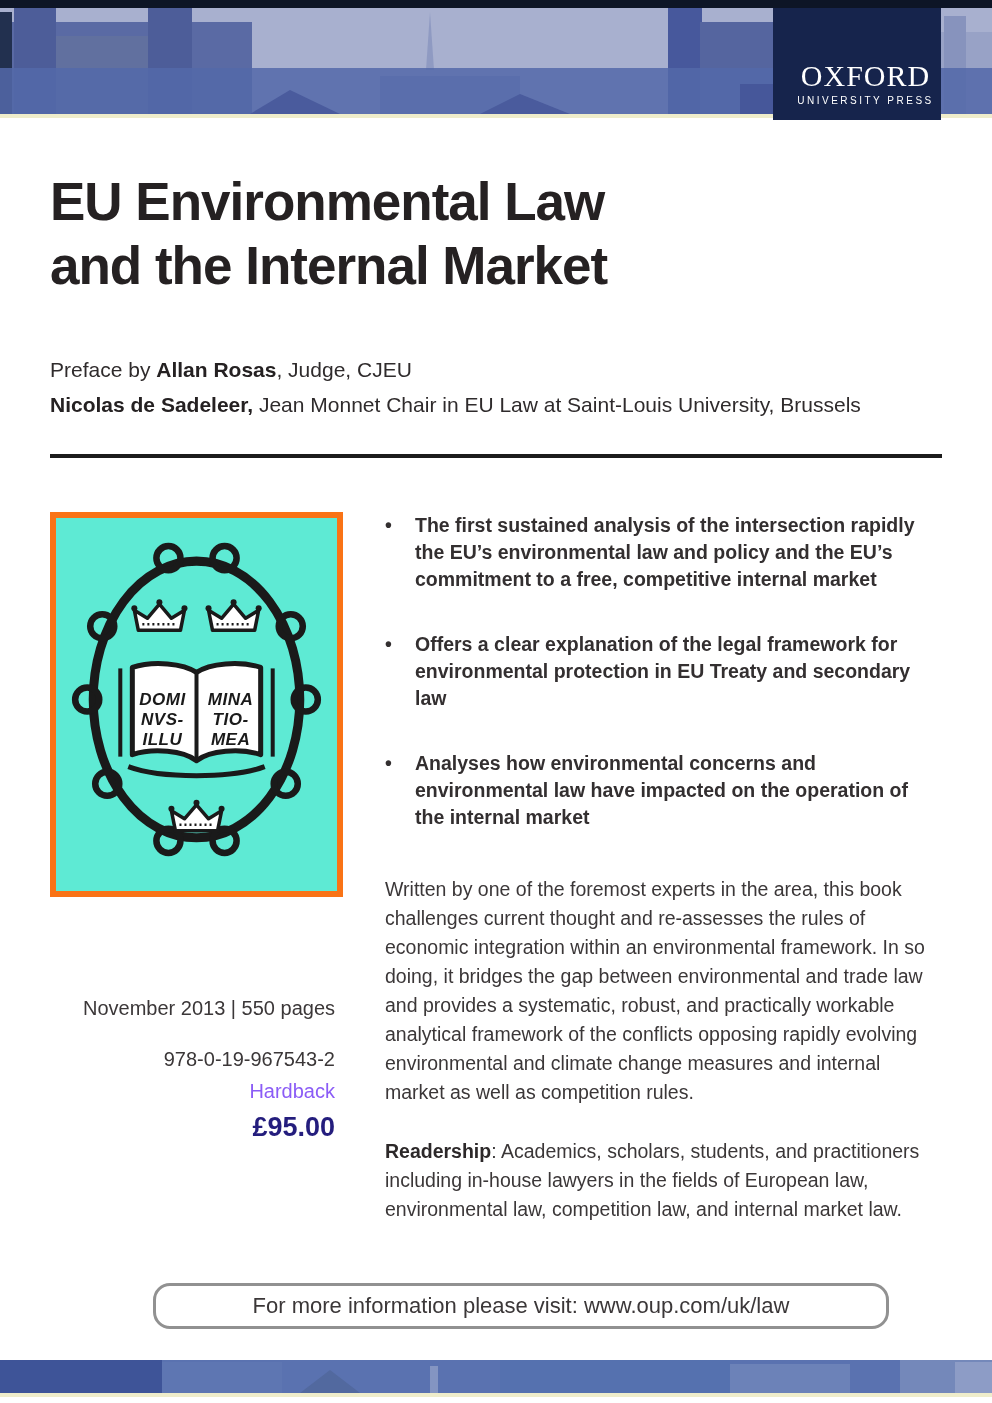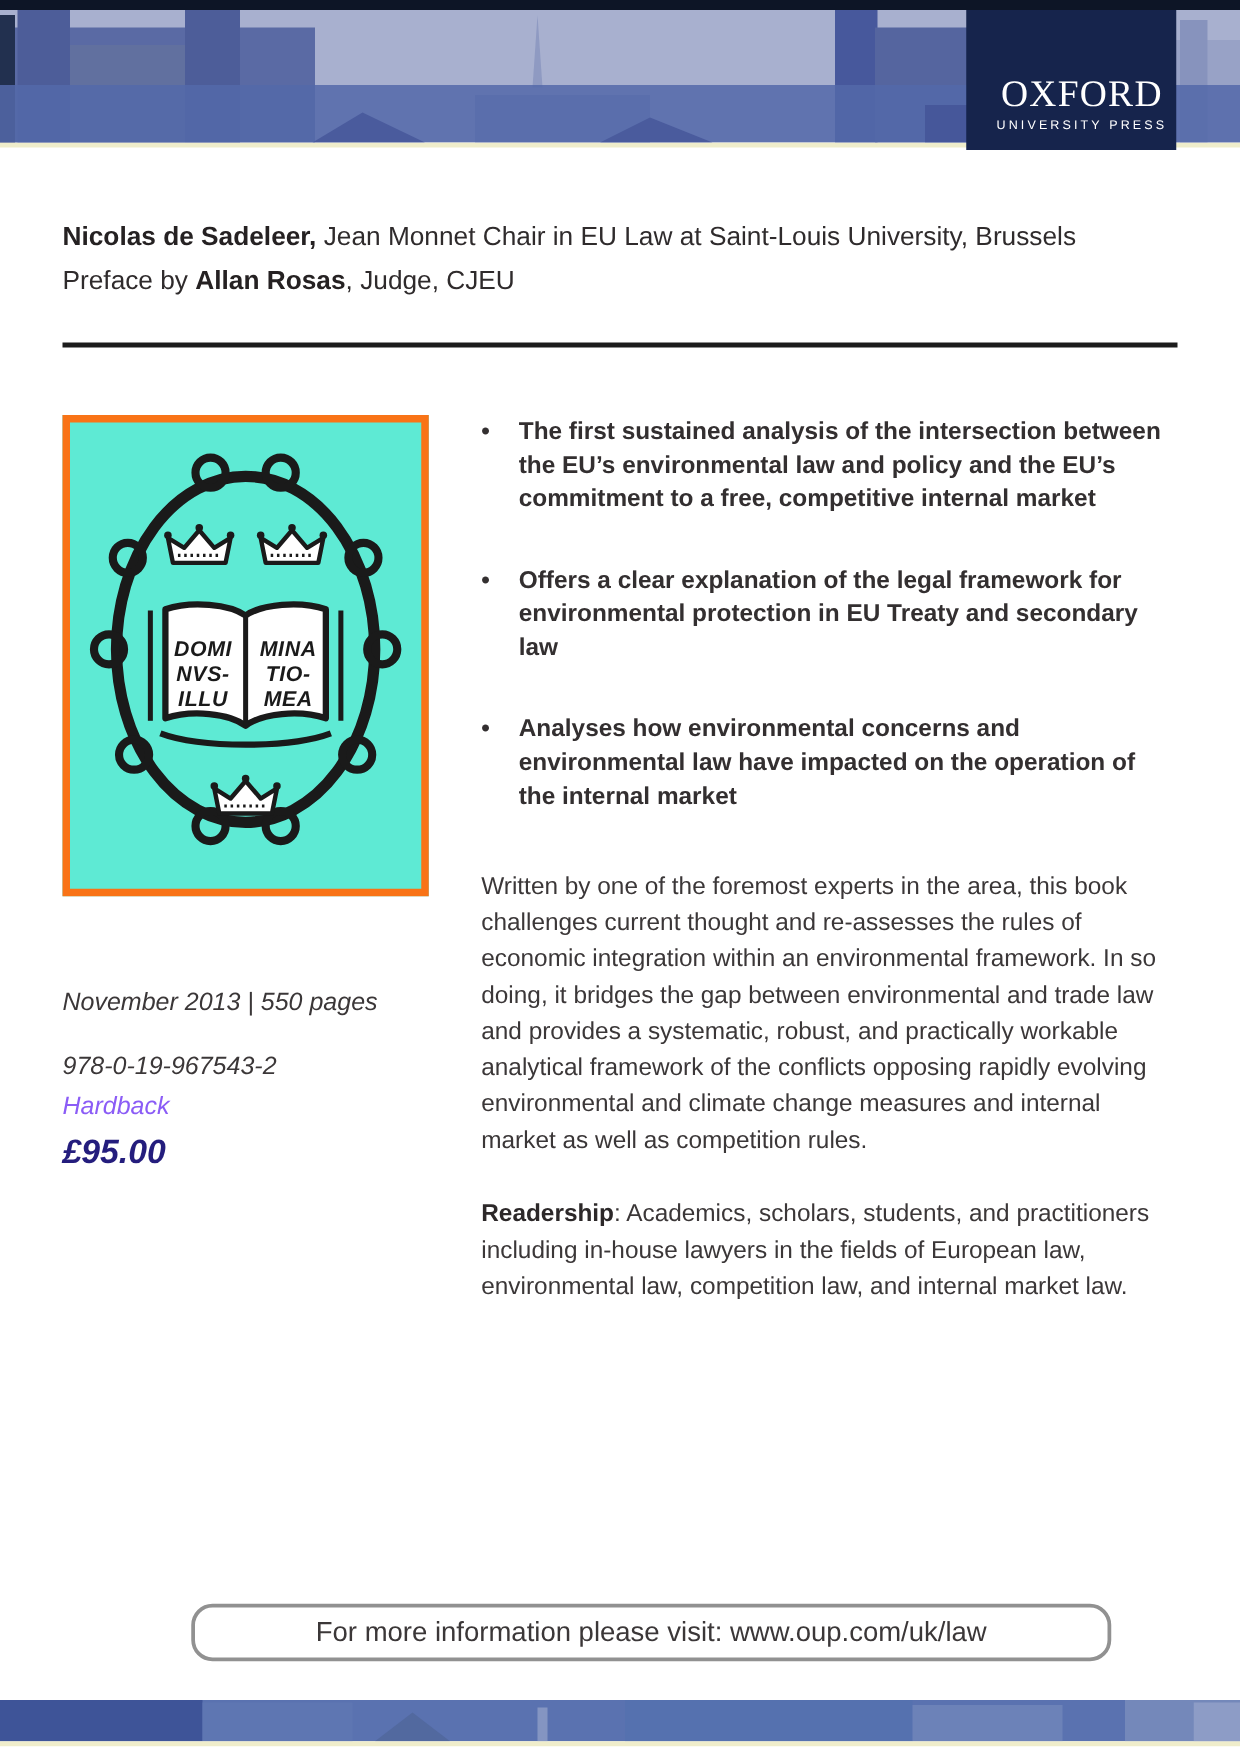--- a/index.html
+++ b/index.html
@@ -27,21 +27,21 @@
   .authors b{color:#252122;}
   .rule{height:4px;background:#1c1c1c;margin-top:32px;}
 
   .columns{display:flex;margin-top:54px;gap:50px;}
   .leftcol{width:285px;flex:0 0 285px;}
   .rightcol{flex:1;min-width:0;}
 
   .logo-box{width:281px;height:373px;border:6px solid #f97316;background:#5eead4;font-style:italic;}
   .logo-box svg{display:block;width:281px;height:373px;}
 
-  .pub-details{margin-top:74px;text-align:left;font-style:italic;}
+  .pub-details{margin-top:100px;text-align:right;}
   .pub-date{font-size:20px;color:#3b3738;}
   .pub-isbn{font-size:20px;color:#3b3738;margin-top:28px;}
   .pub-format{font-size:20px;color:#8b5cf6;margin-top:9px;}
   .pub-price{font-size:27px;font-weight:bold;color:#241d7d;margin-top:9px;}
 
   ul.highlights{list-style:none;margin:0;padding:0;}
   ul.highlights li{display:flex;margin-bottom:38px;font-size:19.5px;line-height:27px;
                    font-weight:bold;color:#332f30;}
   ul.highlights .bullet{flex:0 0 30px;}
   .description{margin-top:44px;font-size:19.5px;line-height:29px;color:#3b3738;}
@@ -85,24 +85,25 @@
     </svg>
     <div class="oup-box">
       <div class="oxford">OXFORD</div>
       <div class="press">UNIVERSITY PRESS</div>
     </div>
   </div>
   <div class="accent-line"></div>
 
   <div class="main">
 
+    <h1 class="title"><span>EU Environmental Law</span><br><span>and the Internal Market</span></h1>
 
     <div class="authors">
+      <div><span>Preface by </span><b>Allan Rosas</b><span>, Judge, CJEU</span></div>
       <div><b>Nicolas de Sadeleer,</b><span> Jean Monnet Chair in EU Law at Saint-Louis University, Brussels</span></div>
-      <div><span>Preface by </span><b>Allan Rosas</b><span>, Judge, CJEU</span></div>
     </div>
 
     <div class="rule"></div>
 
     <div class="columns">
 
       <div class="leftcol">
         <div class="logo-box">
           <svg viewBox="0 0 280 372">
             <g fill="none" stroke="#1a1a1a">
@@ -154,21 +155,21 @@
           <div class="pub-isbn">978-0-19-967543-2</div>
           <div class="pub-format">Hardback</div>
           <div class="pub-price">£95.00</div>
         </div>
       </div>
 
       <div class="rightcol">
         <ul class="highlights">
           <li>
             <span class="bullet">•</span>
-            <span>The first sustained analysis of the intersection between the EU’s environmental law and policy and the EU’s commitment to a free, competitive internal market</span>
+            <span>The first sustained analysis of the intersection rapidly the EU’s environmental law and policy and the EU’s commitment to a free, competitive internal market</span>
           </li>
           <li>
             <span class="bullet">•</span>
             <span>Offers a clear explanation of the legal framework for environmental protection in EU Treaty and secondary law</span>
           </li>
           <li>
             <span class="bullet">•</span>
             <span>Analyses how environmental concerns and environmental law have impacted on the operation of the internal market</span>
           </li>
         </ul>

